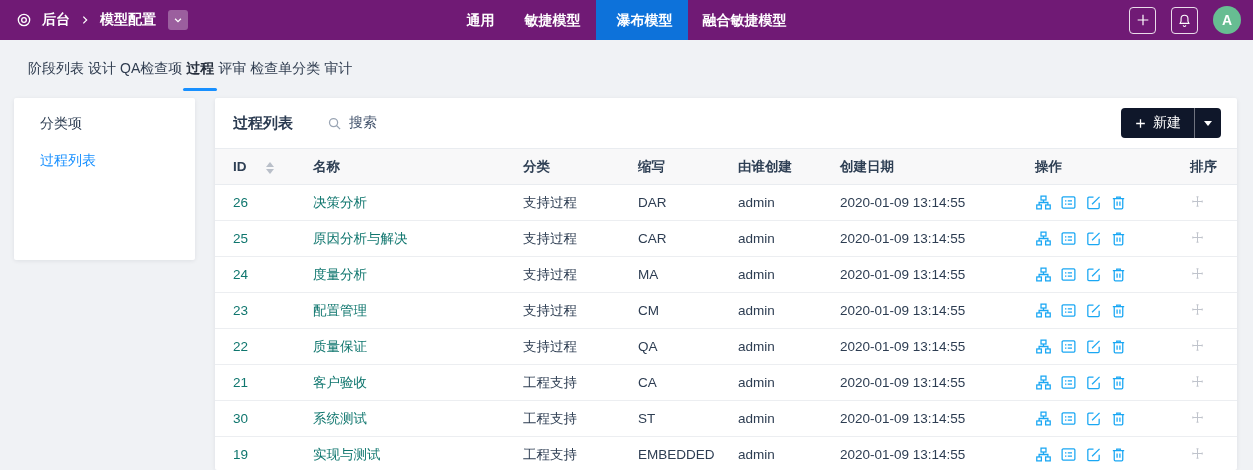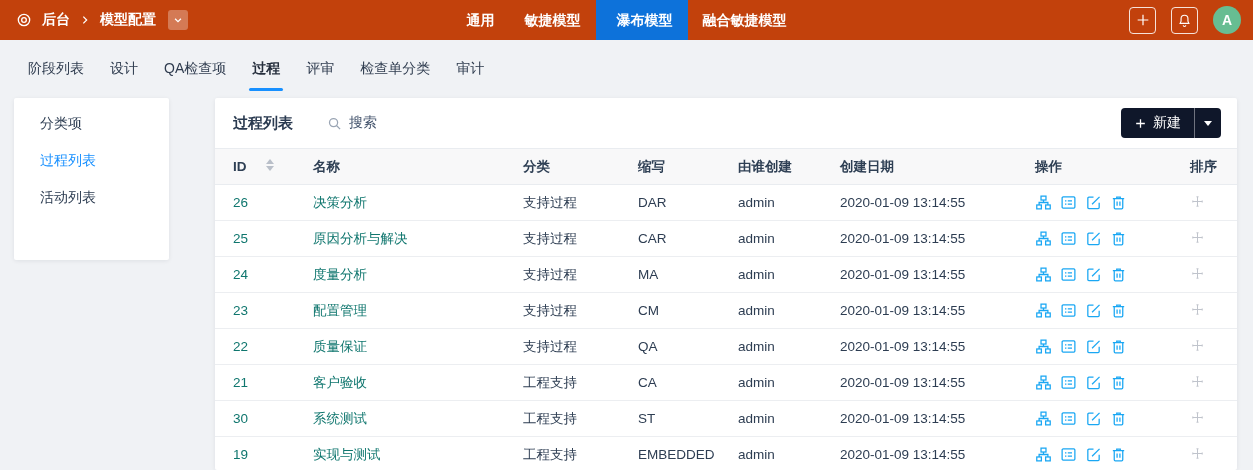--- a/index.html
+++ b/index.html
@@ -1,46 +1,46 @@
 <!DOCTYPE html>
 <html><head>
 <meta charset="utf-8">
 <style>
   * { margin:0; padding:0; box-sizing:border-box; }
   body { font-family:"Liberation Sans","DejaVu Sans",sans-serif; }
   .screen { position:relative; width:1253px; height:470px; background:#f0f2f5; overflow:hidden; }
 
   
-  .navbar { position:relative; height:40px; background:#c2410c; display:flex; align-items:center;
+  .navbar { position:relative; height:40px; background:#701a75; display:flex; align-items:center;
             color:#fff; padding:0 12px 0 16px; }
   .nav-left { display:flex; align-items:center; gap:10px; }
   .nav-left .crumb { font-size:14px; font-weight:700; color:#fff; }
   .icon-btn-plain { display:inline-flex; align-items:center; justify-content:center; }
   .crumb-dd { width:20px; height:20px; border-radius:3px; background:rgba(255,255,255,.3);
               display:inline-flex; align-items:center; justify-content:center; cursor:pointer; margin-left:2px; }
   .nav-center { position:absolute; left:50%; top:0; transform:translateX(-50%); height:56px; display:flex; }
   .nav-item { height:40px; line-height:40px; padding:0 15px; font-size:14px; font-weight:600;
               color:#fff; cursor:pointer; white-space:nowrap; }
   .nav-item.active { background:#0d72da;padding-left:21px; }
   .nav-right { margin-left:auto; display:flex; align-items:center; gap:15px; }
   .sq-btn { width:27px; height:27px; border:1px solid rgba(255,255,255,.85); border-radius:4px;
             display:inline-flex; align-items:center; justify-content:center; cursor:pointer; }
   .avatar { width:28px; height:28px; border-radius:50%; background:#67bd92; color:#fff;
             font-size:14px; font-weight:700; display:inline-flex; align-items:center; justify-content:center; cursor:pointer; }
 
   
-  .tabband { height:57px; background:#f0f2f5; display:flex; align-items:center; padding-left:26px; gap:22px; }
+  .tabband { height:57px; background:#f0f2f5; display:flex; align-items:center; padding-left:26px; }
   .tab { position:relative; height:57px; display:flex; align-items:center; font-size:14px; color:#2f3c4f;
          cursor:pointer; white-space:nowrap; padding:0 2px; }
   .tab.active { font-weight:700; color:#262f3d; }
   .tab.active::after { content:""; position:absolute; left:50%; transform:translateX(-50%);
          bottom:6px; width:34px; height:3px; border-radius:2px; background:#1890ff; }
 
   
-  .sidebar-card { position:absolute; left:14px; top:98px; width:155px; height:162px; background:#fff;
+  .sidebar-card { position:absolute; left:14px; top:98px; width:181px; height:162px; background:#fff;
                   border-radius:2px; box-shadow:0 1px 4px rgba(0,21,41,.08); padding-top:7px; }
   .side-item { height:37px; line-height:37px; padding-left:26px; font-size:14px; color:#2d3d52; cursor:pointer; }
   .side-item.active { color:#1890ff; }
 
   .main-card { position:absolute; left:215px; top:98px; width:1022px; height:372px; background:#fff;
                border-radius:2px; box-shadow:0 1px 4px rgba(0,21,41,.08); overflow:hidden; }
   .main-head { height:50px; display:flex; align-items:center; padding:0 16px 0 18px; }
   .main-title { font-size:15px; font-weight:700; color:#2a3a50; }
   .searchbox { display:flex; align-items:center; gap:7px; margin-left:34px; cursor:text; }
   .searchbox .ph { font-size:14px; color:#44546d; }
@@ -53,21 +53,21 @@
                 border-top:5px solid #fff; }
 
   
   table.grid { width:100%; border-collapse:collapse; table-layout:fixed; }
   .grid th { background:#f8f8f9; border-top:1px solid #e9ecf0; border-bottom:1px solid #e9ecf0;
              height:36px; font-size:13.5px; font-weight:700; color:#2e3f54; text-align:left; padding:0 4px 0 0; }
   .grid td { height:36px; border-bottom:1px solid #eceef1; font-size:13.5px; color:#2d3d52; padding:0 4px 0 0; }
   .grid th:first-child, .grid td:first-child { padding-left:18px; }
   .grid th.c-sortcol, .grid td.c-sortcol { padding-left:10px; }
   a.cell-link { color:#0f766e; text-decoration:none; cursor:pointer; }
-  .th-id { display:inline-flex; align-items:flex-start; gap:19px; }
+  .th-id { display:inline-flex; align-items:flex-end; gap:19px; }
   .sorter { display:inline-flex; flex-direction:column; gap:2px; cursor:pointer; }
   .sorter .up { width:0;height:0;border-left:4px solid transparent;border-right:4px solid transparent;border-bottom:5px solid #b9bfc9; }
   .sorter .dn { width:0;height:0;border-left:4px solid transparent;border-right:4px solid transparent;border-top:5px solid #b9bfc9; }
   .actions { display:flex; align-items:center; gap:8px; color:#1aa7f3; }
   .actions .act { display:inline-flex; cursor:pointer; color:#1aa7f3; }
   .sort-handle { display:inline-flex; color:#c0c4cc; cursor:grab; }
   svg { display:block; }
 </style>
 </head>
 <body>
@@ -131,21 +131,20 @@
     <div class="tab">QA检查项</div>
     <div class="tab active">过程</div>
     <div class="tab">评审</div>
     <div class="tab">检查单分类</div>
     <div class="tab">审计</div>
   </div>
 
   <div class="sidebar-card">
     <div class="side-item">分类项</div>
     <div class="side-item active">过程列表</div>
-    <div class="side-item">活动列表</div>
   </div>
 
   <div class="main-card">
     <div class="main-head">
       <span class="main-title">过程列表</span>
       <span class="searchbox">
         <span>
           <svg width="15" height="15" viewBox="0 0 24 24" fill="none" stroke="#9aa5b4" stroke-width="2">
             <circle cx="10.5" cy="10.5" r="6.5"></circle>
               <path d="M15.5 15.5 21 21"></path>

